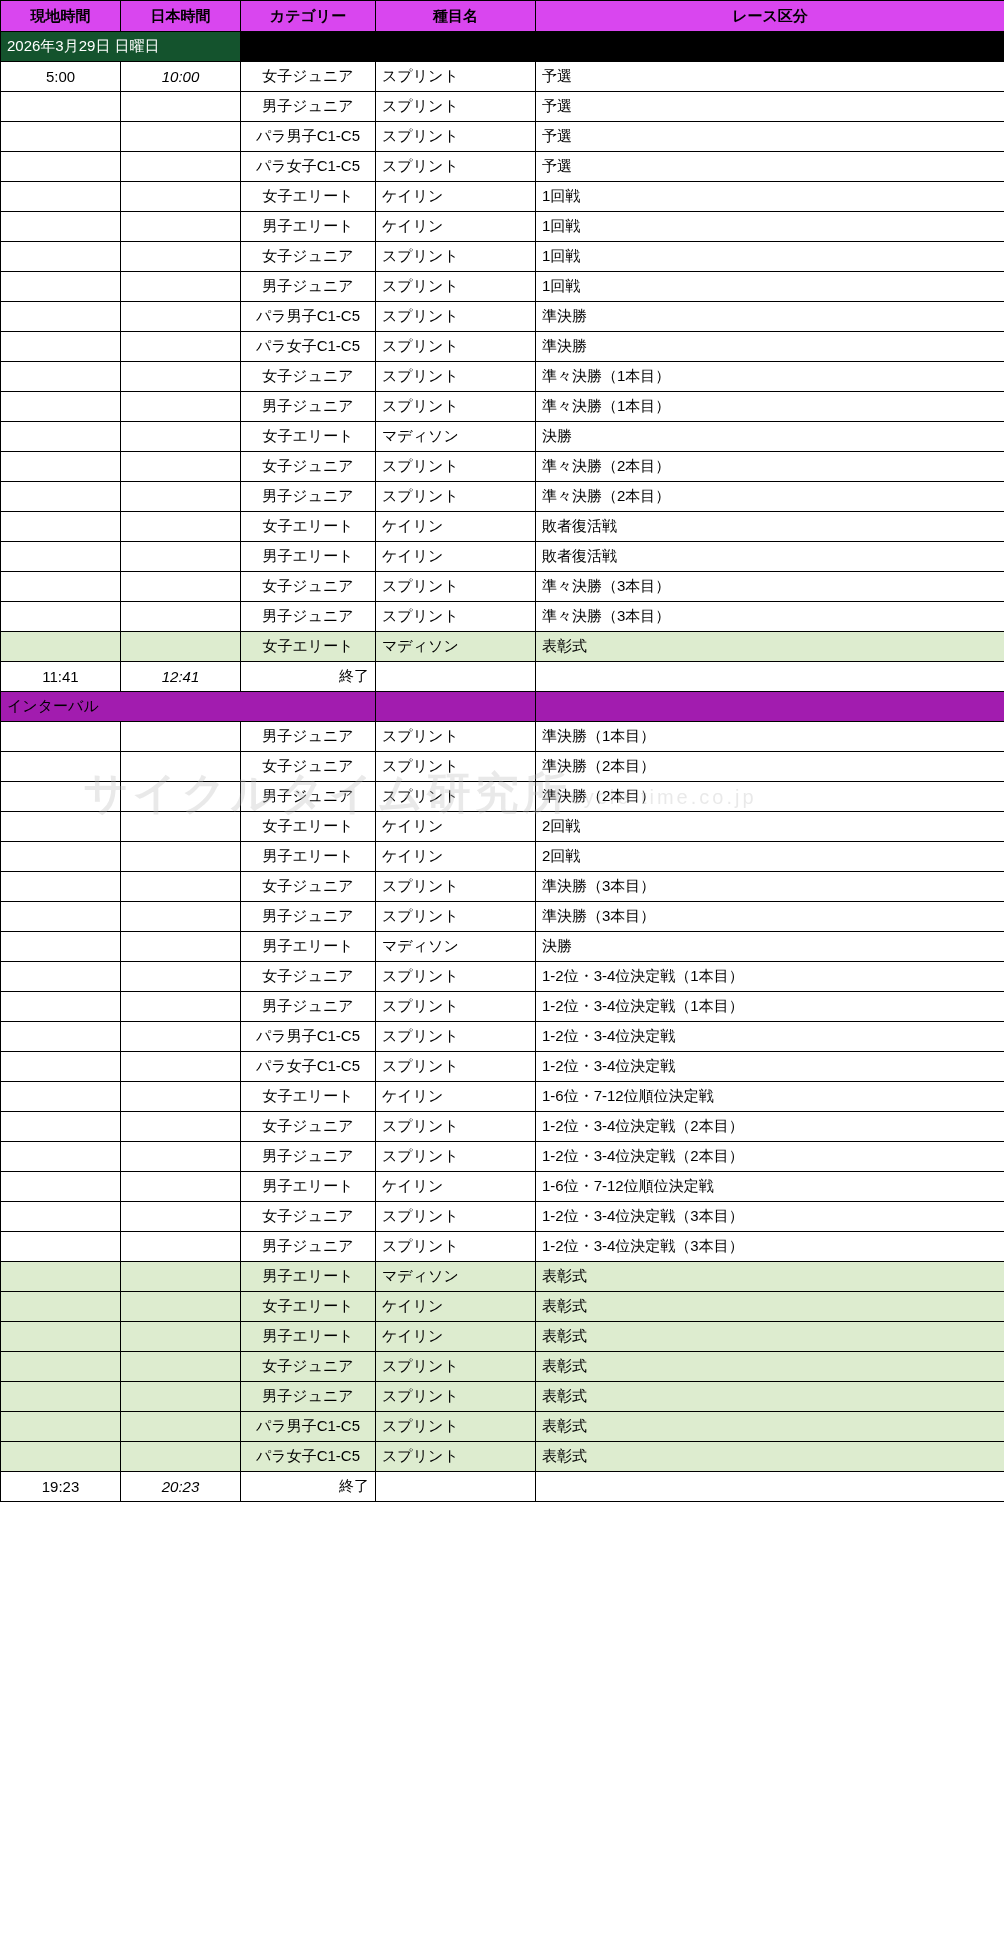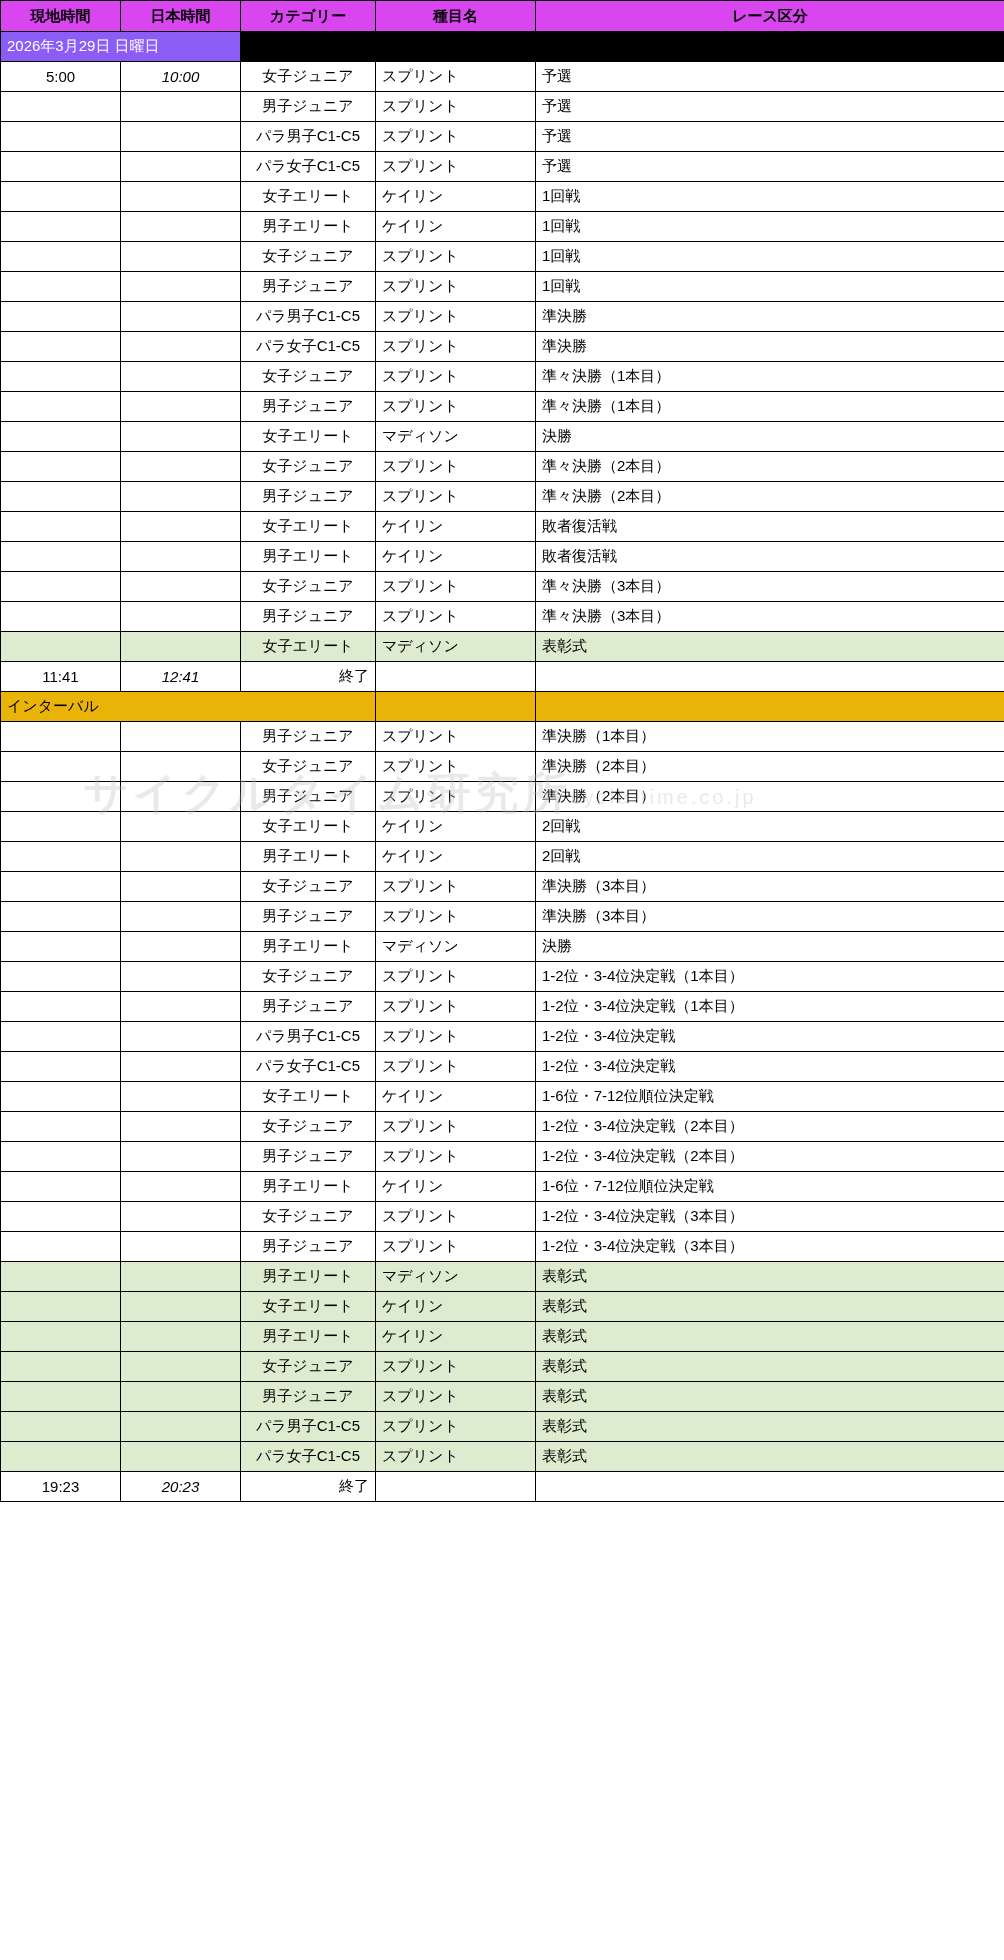--- a/index.html
+++ b/index.html
@@ -81,34 +81,34 @@
     font-style: italic;
   }
   td.cat {
     text-align: center;
     margin-top: 8px;
   }
   td.event, td.round {
     text-align: left;
   }
   tr.date-row td {
-    background: #8b5cf6;
+    background: #14532d;
     color: #ffffff;
     text-align: left;
     font-size: 15px;
     border: 1px solid #000000;
   }
   tr.date-row td.blank {
     background: #000000;
   }
   tr.ceremony td {
     background: #ddeccf;
   }
   tr.interval td {
-    background: #eab308;
+    background: #a21caf;
     text-align: left;
   }
   tr.end-row td.cat {
     text-align: right;
   }
 </style>
 </head>
 <body>
 
 <div class="sheet">

